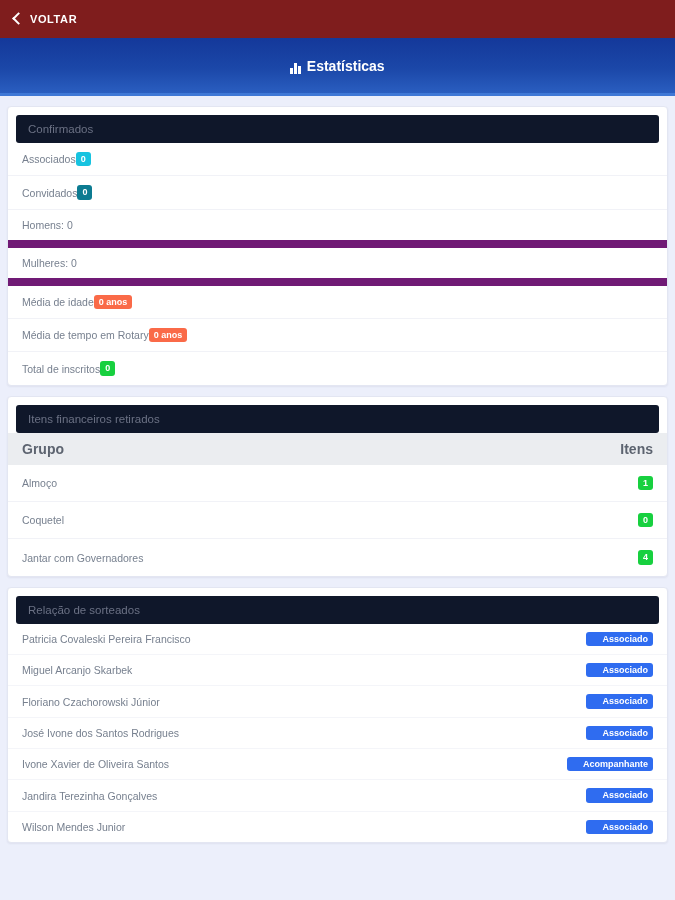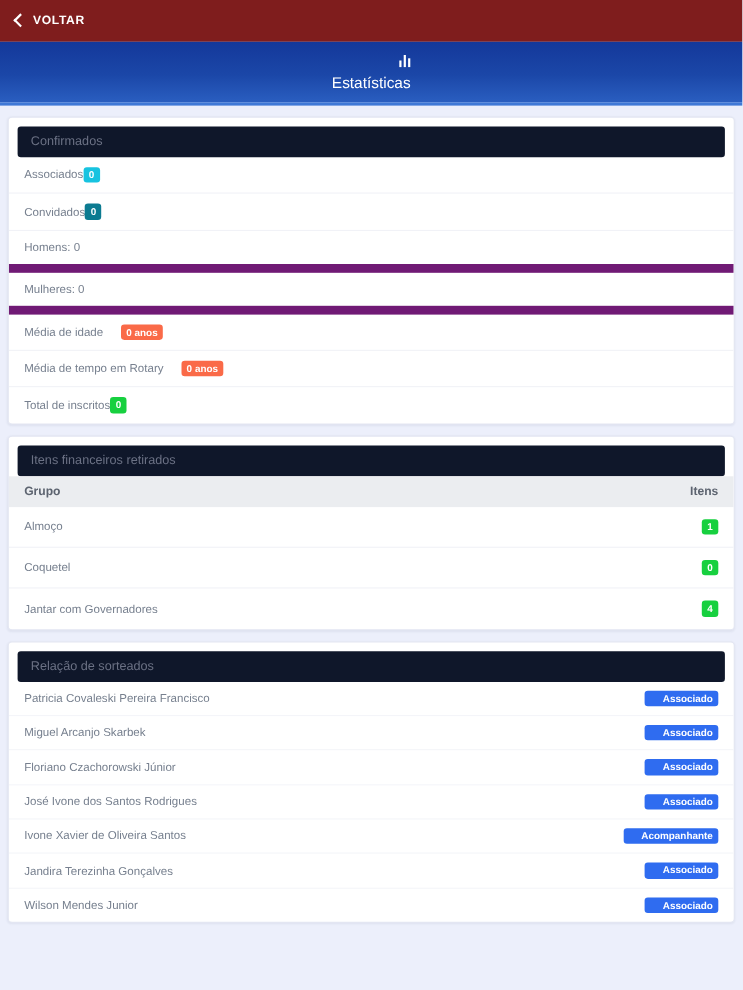--- a/index.html
+++ b/index.html
@@ -43,22 +43,21 @@
     align-items: center;
     justify-content: center;
     border-bottom: 3px solid #3f78d6;
   }
   .title-wrap {
     display: flex;
     align-items: flex-end;
     gap: 6px;
     color: #fff;
     font-size: 14px;
-    font-weight: normal;
-    flex-direction: column;
+    font-weight: bold;
   }
   .bars { display: flex; align-items: flex-end; gap: 1.5px; height: 12px; }
   .bars i { display: block; width: 2.5px; background: #fff; }
   .bars i:nth-child(1) { height: 6px; }
   .bars i:nth-child(2) { height: 11px; }
   .bars i:nth-child(3) { height: 8px; }
 
   
   .page { padding: 10px 7px 0 7px; }
 
@@ -98,32 +97,32 @@
     font-size: 9px;
     font-weight: bold;
     color: #fff;
     border-radius: 3px;
     padding: 2px 5px;
     line-height: 1.15;
     white-space: nowrap;
   }
   .badge.cyan   { background: #17c3e0; }
   .badge.teal   { background: #0c7b91; }
-  .badge.orange { background: #fa6a48; margin-left: 16px; }
+  .badge.orange { background: #fa6a48; }
   .badge.green  { background: #17d03f; }
   .badge.blue   { background: #2f6cf0; padding-left: 16px; }
 
   
   .tbl-head {
     display: flex;
     align-items: center;
     justify-content: space-between;
     background: #ebedf0;
     padding: 8px 14px;
-    font-size: 11px;
+    font-size: 14px;
     font-weight: bold;
     color: #5d6470;
   }
   .tbl-row {
     display: flex;
     align-items: center;
     justify-content: space-between;
     padding: 11px 14px;
     font-size: 10.5px;
     color: #77808f;

